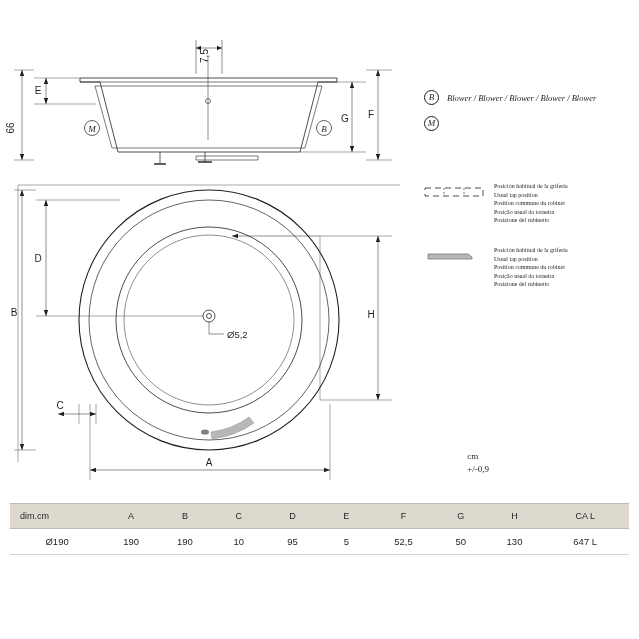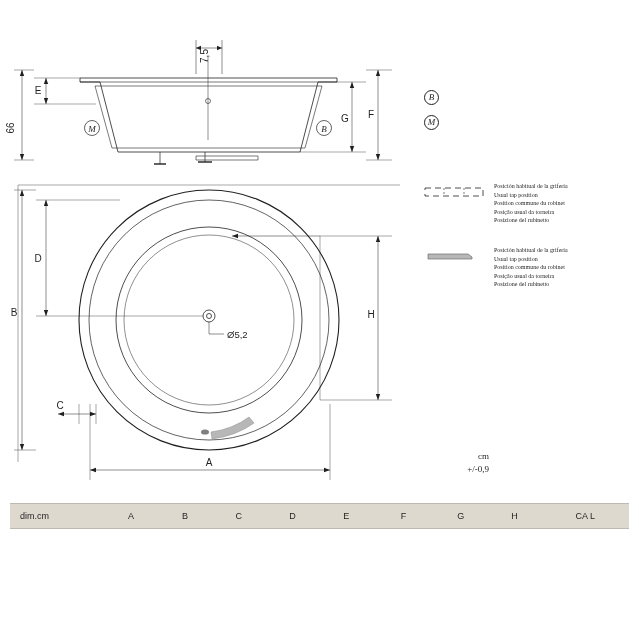--- a/index.html
+++ b/index.html
@@ -69,21 +69,20 @@
     font-size: 6px;
     line-height: 8.5px;
     font-family: "Liberation Serif", serif;
   }
   .tap-lines div:first-child { font-weight: normal; }
   .cm-note {
     position: absolute;
     right: 150px;
     top: 450px;
     font-size: 9px;
-    text-align: right;
     line-height: 13px;
     font-family: "Liberation Serif", serif;
   }
   table.spec {
     position: absolute;
     left: 10px;
     top: 503px;
     width: 619px;
     border-collapse: collapse;
     font-size: 9.5px;
@@ -231,20 +230,21 @@
       <text x="371" y="318" text-anchor="middle">H</text>
       <text x="209" y="466" text-anchor="middle">A</text>
       <text x="60" y="409" text-anchor="middle">C</text>
       <text x="227" y="338" font-size="9.5">Ø5,2</text>
     </g>
   </svg>
 
   <div class="legend">
     <div class="legend-row">
       <div class="legend-badge">B</div>
+      <div class="legend-text">Blower / Blower / Blower / Blower / Blower</div>
     </div>
     <div class="legend-row">
       <div class="legend-badge">M</div>
     </div>
   </div>
 
   <div class="tap-block first">
     <div class="tap-row">
       <div class="tap-symbol">
         <svg width="60" height="12" viewBox="0 0 60 12">
@@ -294,16 +294,28 @@
         <th style="width:8%">C</th>
         <th style="width:8%">D</th>
         <th style="width:8%">E</th>
         <th style="width:9%">F</th>
         <th style="width:8%">G</th>
         <th style="width:8%">H</th>
         <th style="width:13%"><span class="ca-label">CA</span> <span class="ca-sub">L</span></th>
       </tr>
     </thead>
     <tbody>
+      <tr>
+        <td class="first-col">Ø190</td>
+        <td>190</td>
+        <td>190</td>
+        <td>10</td>
+        <td>95</td>
+        <td>5</td>
+        <td>52,5</td>
+        <td>50</td>
+        <td>130</td>
+        <td>647 L</td>
+      </tr>
     </tbody>
   </table>
 
 </div>
 
 </body></html>

